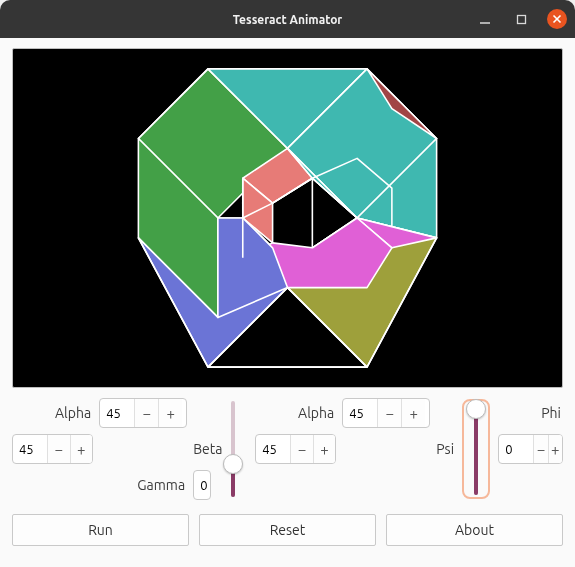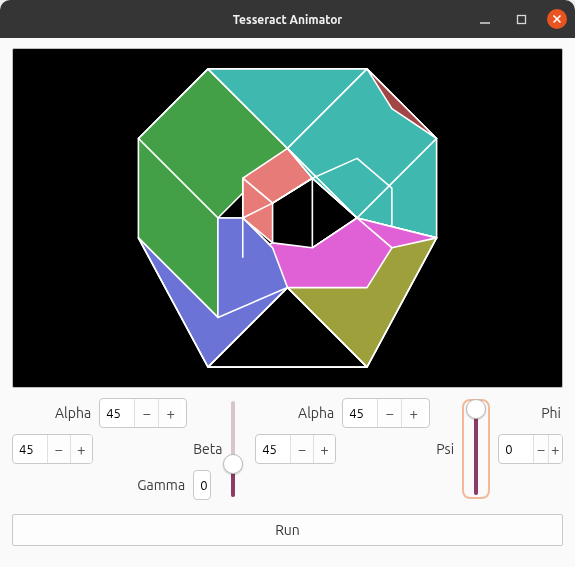--- a/index.html
+++ b/index.html
@@ -153,15 +153,17 @@
       <div class="spin">
         <input value="0" style="">
         <span class="sb">−</span>
         <span class="sb">+</span>
       </div>
       <span></span>
     </div>
 
     <div class="btnrow">
       <button class="btn">Run</button>
+      <button class="btn">Reset</button>
+      <button class="btn">About</button>
     </div>
   </div>
 </div>
 
 </body></html>

